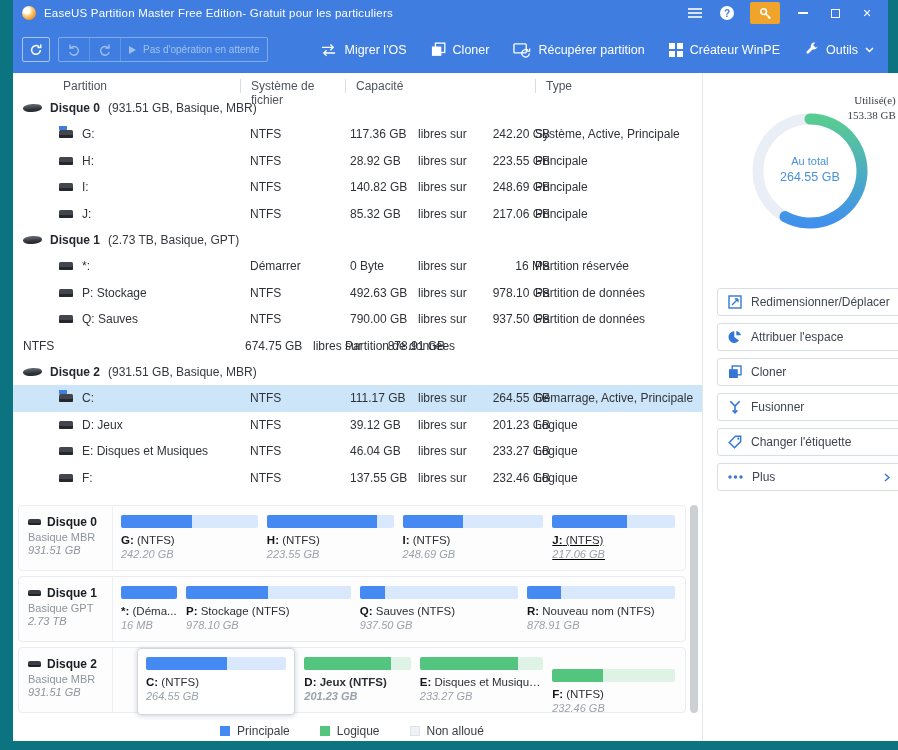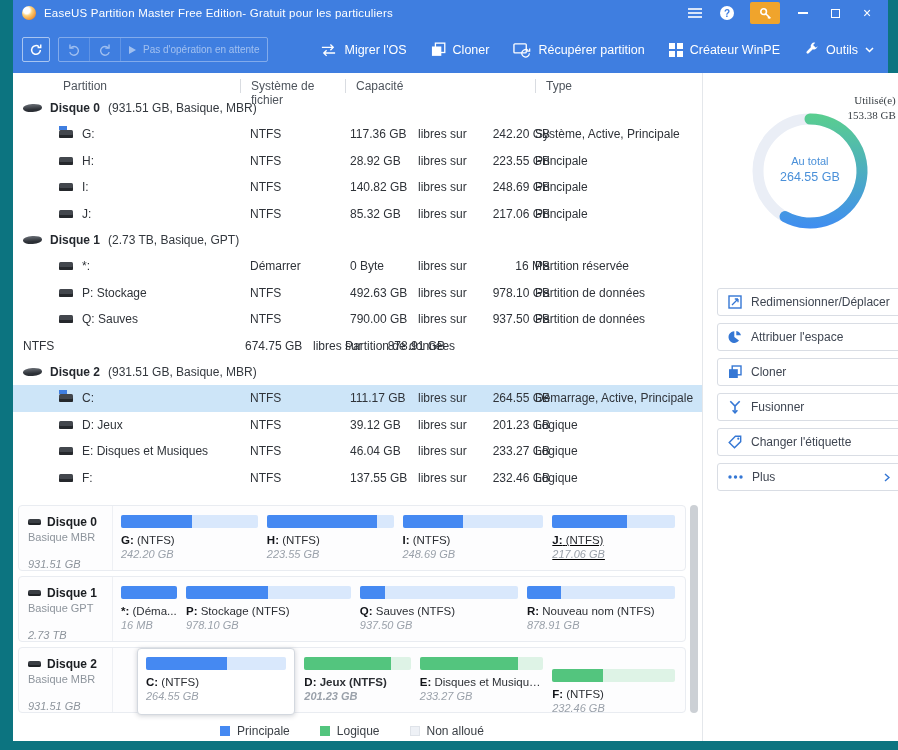--- a/index.html
+++ b/index.html
@@ -69,21 +69,21 @@
 
   
   .diskmap { padding:14px 0 0 5px; }
   .dm-card { width:668px; border:1px solid #e9ecf1; border-radius:4px; background:#fdfdfe;
              height:66px; margin-bottom:5px; display:flex; }
   .dm-info { width:94px; flex:0 0 auto; border-right:1px solid #eef0f4; padding:9px 0 0 9px; font-size:11px; color:#8d949c; }
   .dm-info-line1 { display:flex; align-items:center; gap:6px; margin-bottom:2px; }
   .dm-disk-name { font-size:12px; font-weight:bold; color:#1b1e22; }
   .dm-disk-icon { width:13px; height:6px; background:#3a3e44; border-radius:2px; box-shadow: inset 0 -2px 0 #1f2226; }
   .dm-kind { white-space:nowrap; overflow:hidden; }
-  .dm-size-info { font-style:italic; margin-top:15px; }
+  .dm-size-info { font-style:italic; margin-top:1px; }
   .dm-parts { flex:1; display:flex; gap:9px; padding:9px 10px 0 8px; min-width:0; }
   .dm-block { flex-basis:0; min-width:0; position:relative; }
   .dm-block.fixed { flex:0 0 56px; }
   .dm-block.selected { background:#fff; border:1px solid #d3d8df; border-radius:4px;
                        box-shadow:0 1px 5px rgba(40,50,70,.22); padding:8px 8px 0 8px; margin:-9px 0 -3px -8px; }
   .dm-bar { height:13px; border-radius:2px; overflow:hidden; }
   .dm-bar.blue { background:#d9e8fc; }
   .dm-bar.green { background:#def3e6; }
   .dm-fill { height:100%; }
   .dm-bar.blue .dm-fill { background:#4589f2; }

